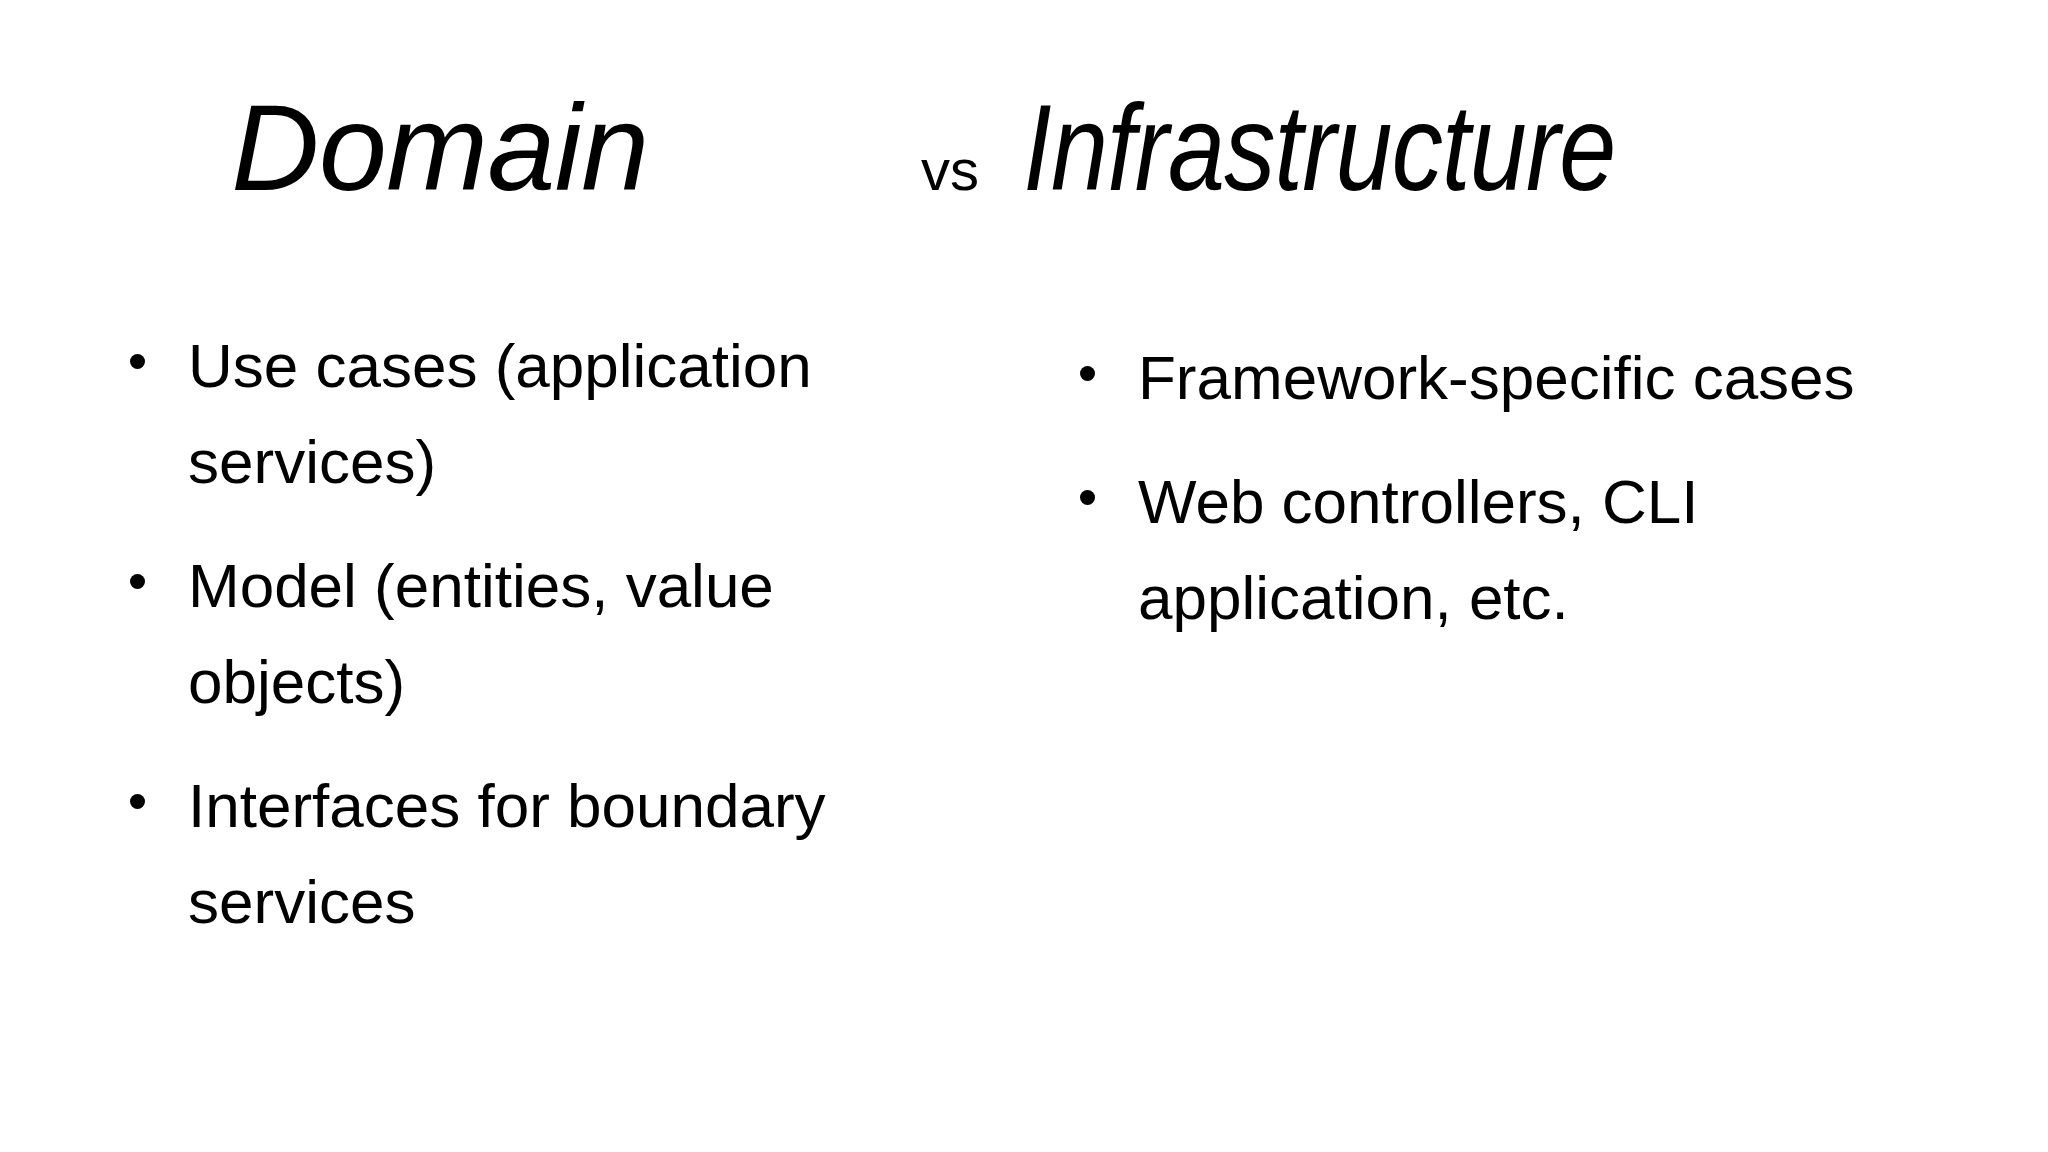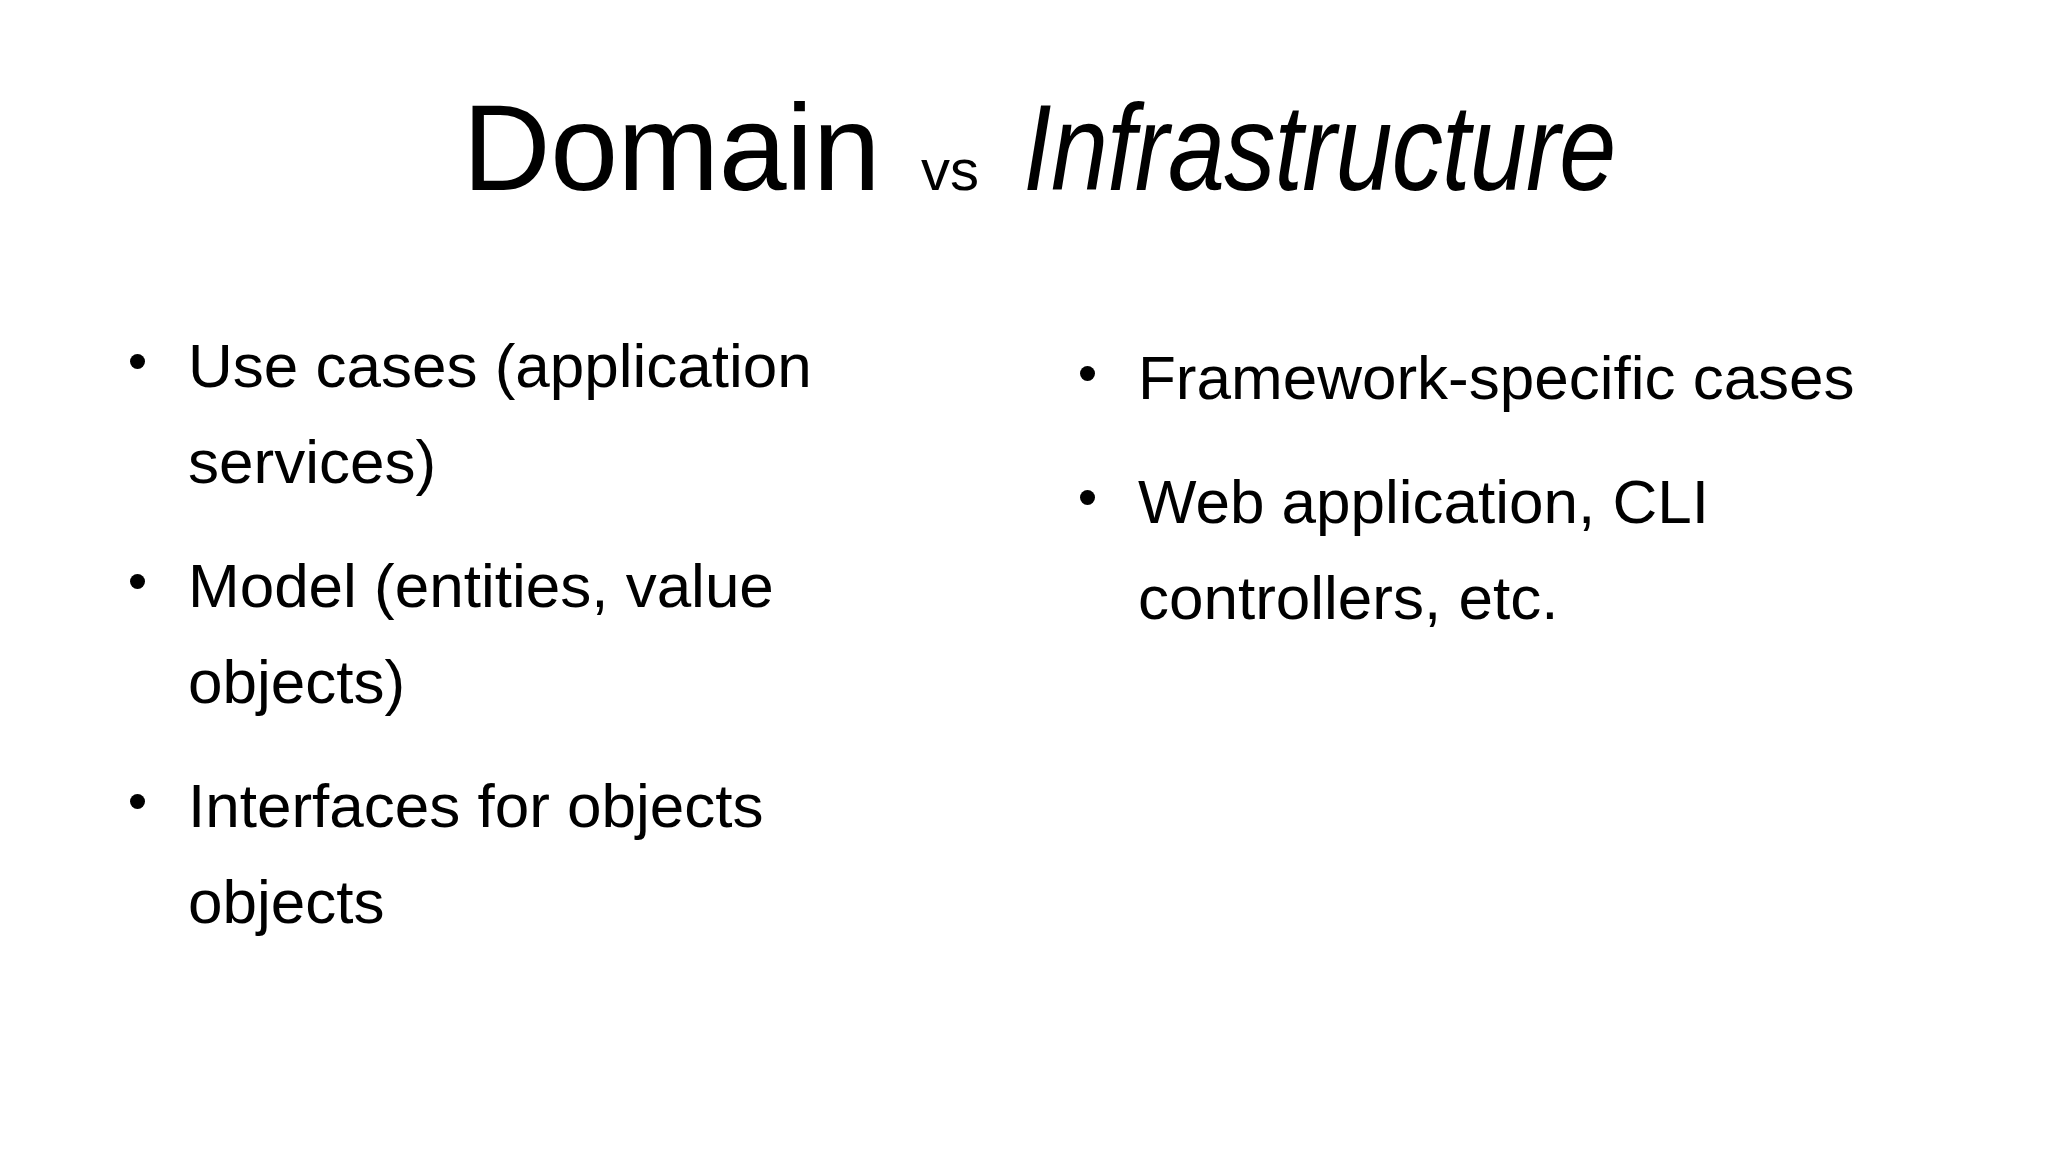--- a/index.html
+++ b/index.html
@@ -28,21 +28,22 @@
     width: 2048px;
     height: 140px;
     display: flex;
     flex-direction: row;
     align-items: baseline;
     justify-content: flex-start;
   }
 
   .title-left {
     width: 880px;
-    text-align: right;
+    text-align: center;
+    font-style: italic;
     font-weight: 400;
     font-size: 122px;
     line-height: 132px;
     letter-spacing: -0.5px;
     white-space: nowrap;
   }
 
   .title-vs {
     width: 140px;
     text-align: center;
@@ -137,31 +138,31 @@
       <li class="bullet-item">
         <span class="bullet-dot"></span>
         <span class="bullet-text">Use cases (application services)</span>
       </li>
       <li class="bullet-item">
         <span class="bullet-dot"></span>
         <span class="bullet-text">Model (entities, value objects)</span>
       </li>
       <li class="bullet-item">
         <span class="bullet-dot"></span>
-        <span class="bullet-text">Interfaces for objects objects</span>
+        <span class="bullet-text">Interfaces for boundary services</span>
       </li>
     </ul>
   </div>
 
   <div class="col col-right">
     <ul class="bullet-list">
       <li class="bullet-item">
         <span class="bullet-dot"></span>
         <span class="bullet-text">Framework-specific cases</span>
       </li>
       <li class="bullet-item">
         <span class="bullet-dot"></span>
-        <span class="bullet-text">Web application, CLI controllers, etc.</span>
+        <span class="bullet-text">Web controllers, CLI application, etc.</span>
       </li>
     </ul>
   </div>
 
 </div>
 
 </body></html>

